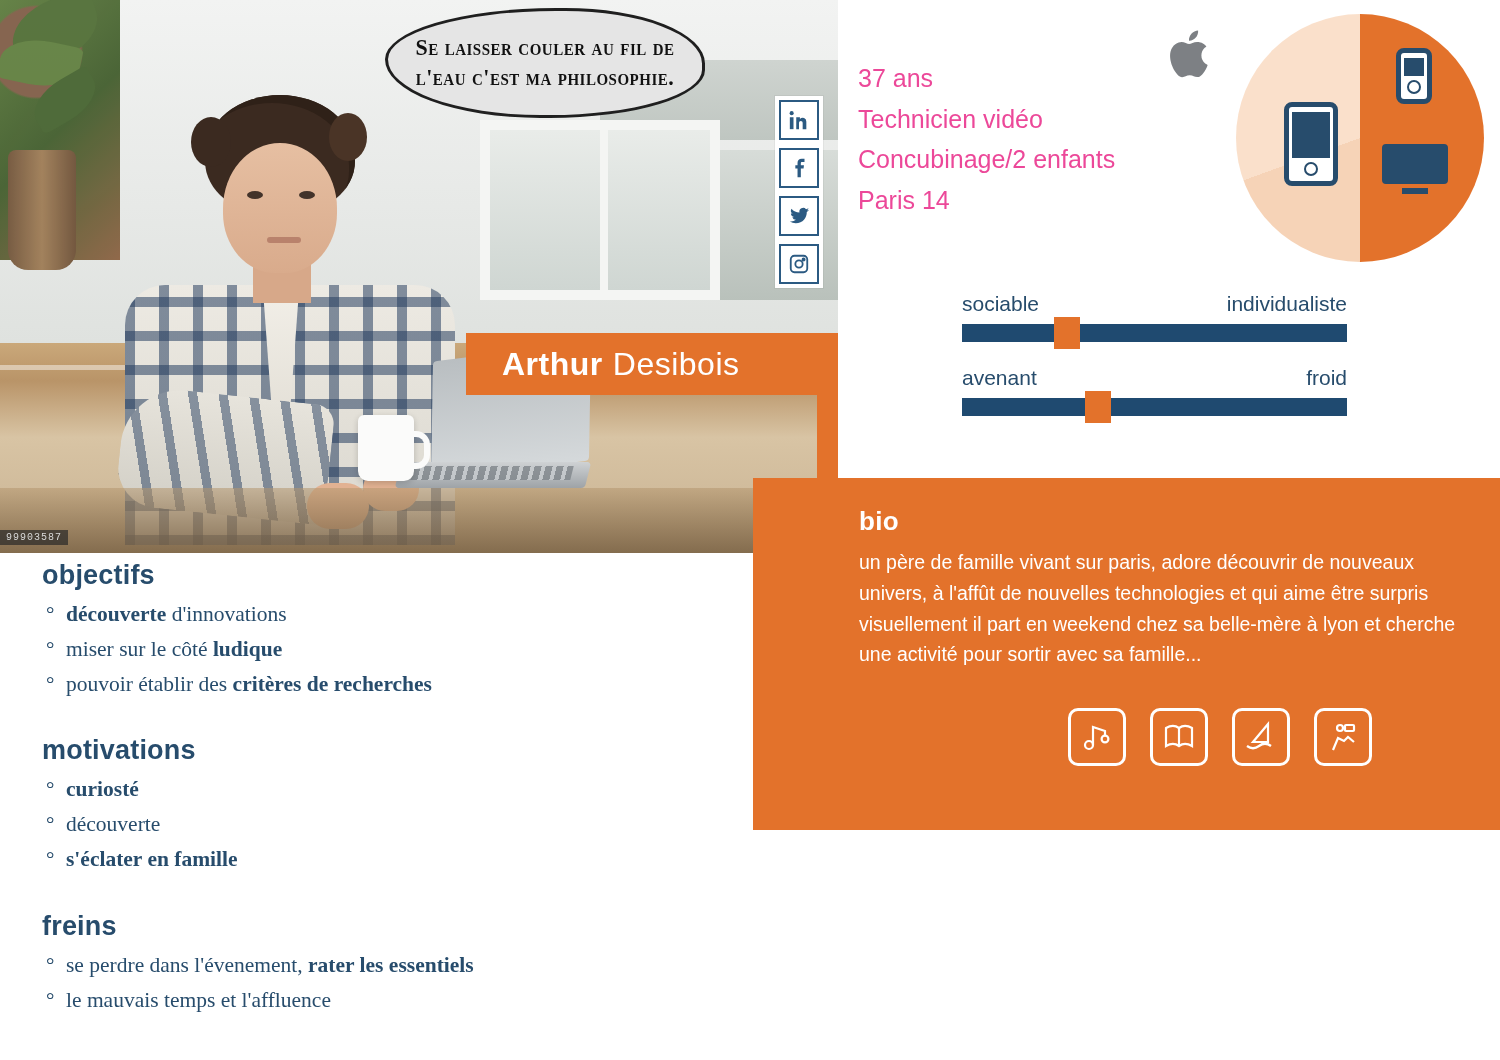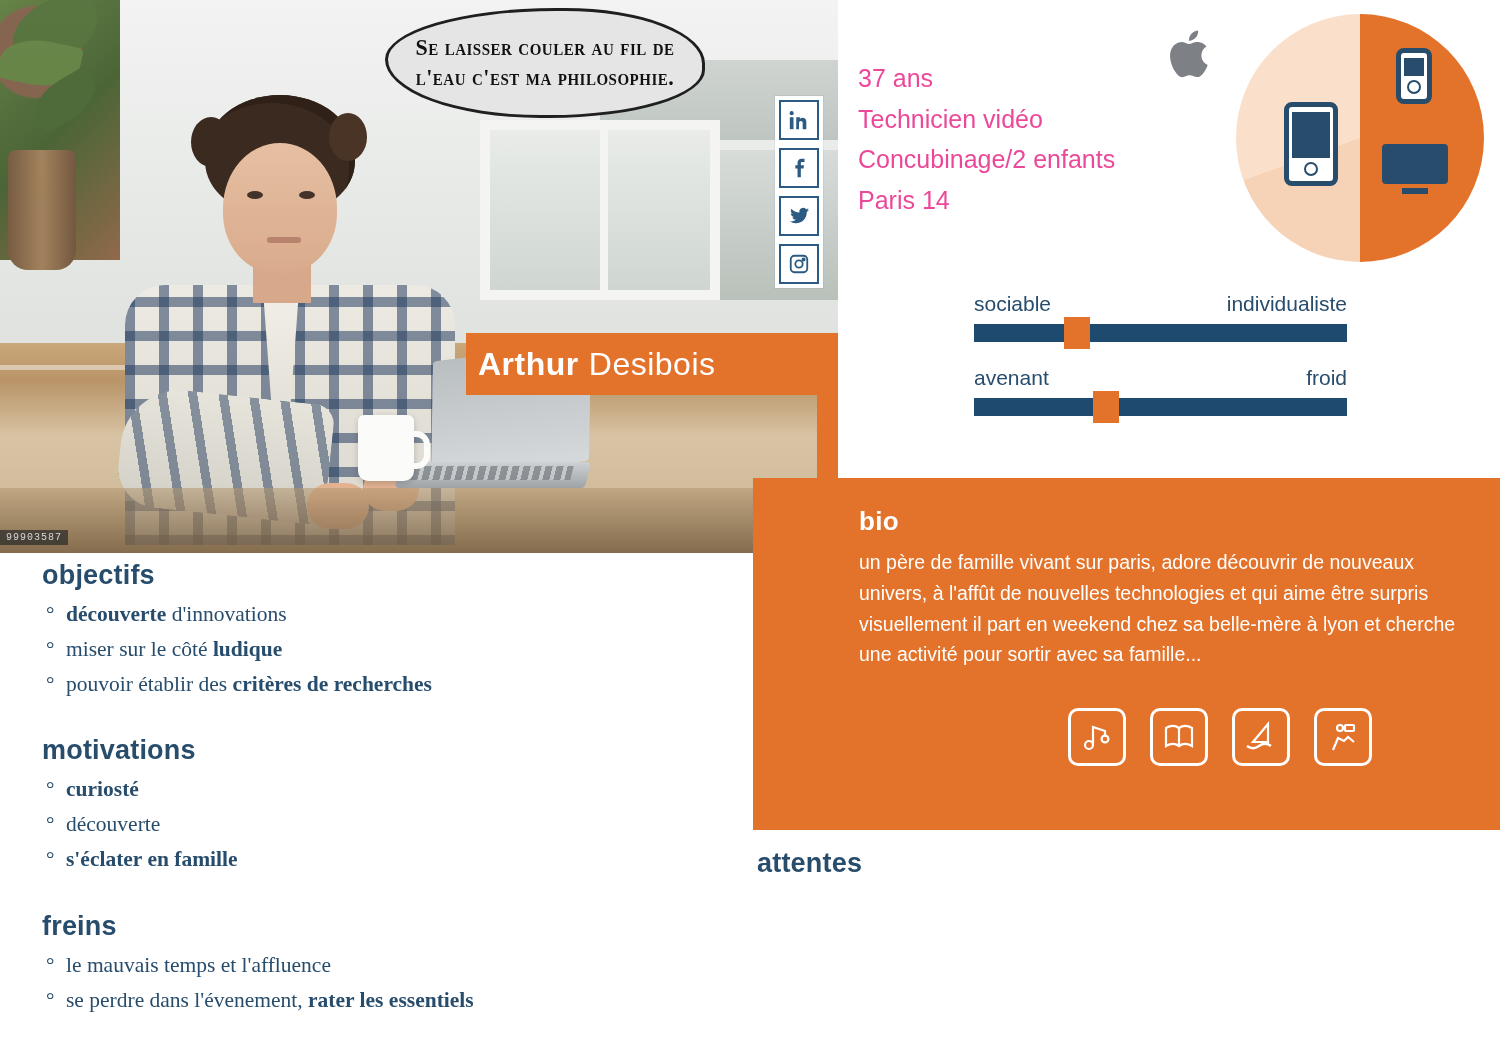--- a/index.html
+++ b/index.html
@@ -111,21 +111,21 @@
     width: 40px; height: 40px; border: 2px solid #2b5a82; color: #2b5a82;
     display: flex; align-items: center; justify-content: center;
     font-weight: bold; font-size: 20px; background:#fff;
   }
   .soc svg { display:block; }
 
   
   .name-bar {
     position: absolute; left: 466px; top: 333px; width: 372px; height: 62px;
     background: #e3722b; color: #fff; display: flex; align-items: center;
-    padding-left: 12px; font-size: 32px; letter-spacing: .5px;
+    padding-left: 36px; font-size: 32px; letter-spacing: .5px;
   }
   .name-first { font-weight: 700; }
   .name-last { font-weight: 400; margin-left: 10px; }
   .orange-accent { position:absolute; left: 817px; top: 333px; width: 21px; height: 250px; background:#e3722b; }
 
   
   .ident {
     position: absolute; left: 858px; top: 58px; width: 430px;
     color: #ec4899; font-size: 25px; line-height: 1.62;
   }
@@ -142,21 +142,21 @@
   .dev-phone-small { left: 160px; top: 34px; width: 36px; height: 56px; }
   .dev-monitor { left: 146px; top: 130px; width: 66px; height: 54px; }
   .phone-shape { width: 100%; height: 100%; border: 5px solid #274c6c; border-radius: 8px; background: #fff; position: relative; }
   .phone-shape:after { content:""; position:absolute; left: 50%; bottom: 5px; transform: translateX(-50%); width: 10px; height: 10px; border: 2px solid #274c6c; border-radius: 50%; }
   .phone-inner { position:absolute; left: 3px; right: 3px; top: 5px; height: calc(100% - 28px); background:#274c6c; }
   .mon-shape { width: 100%; height: 40px; border: 5px solid #274c6c; border-radius: 4px; background:#274c6c; }
   .mon-stand { width: 26px; height: 6px; background:#274c6c; margin: 4px auto 0; }
 
   
   .slider-block { position: absolute; left: 962px; top: 292px; width: 385px; }
-  .slider-row { margin-bottom: 24px; margin-left: 12px; }
+  .slider-row { margin-bottom: 24px; }
   .slider-labels { display: flex; justify-content: space-between; color: #274c6c; font-size: 21px; margin-bottom: 8px; }
   .slider-track { position: relative; height: 18px; background: #1f4a70; }
   .slider-thumb { position: absolute; top: -7px; width: 26px; height: 32px; background: #e3722b; }
 
   
   .bio-panel {
     position: absolute; left: 753px; top: 478px; width: 747px; height: 352px;
     background: #e3722b; color: #fff; padding: 14px 30px 0 106px;
   }
   .bio-title { font-size: 26px; font-weight: 700; margin: 14px 0 10px; letter-spacing: .3px; }
@@ -361,22 +361,21 @@
 
     <h3 class="sec">motivations</h3>
     <ul class="items">
       <li><span class="b">curiosté</span></li>
       <li><span>découverte</span></li>
       <li><span class="b">s'éclater en famille</span></li>
     </ul>
 
     <h3 class="sec">freins</h3>
     <ul class="items">
+      <li><span>se perdre dans l'évenement, </span><span class="b">rater les essentiels</span></li>
       <li><span>le mauvais temps et l'affluence</span></li>
-      <li><span>se perdre dans l'évenement, </span><span class="b">rater les essentiels</span></li>
     </ul>
   </div>
 
   <div class="col-right">
-    <h3 class="sec">attentes</h3>
   </div>
 
 </div>
 
 </body></html>

